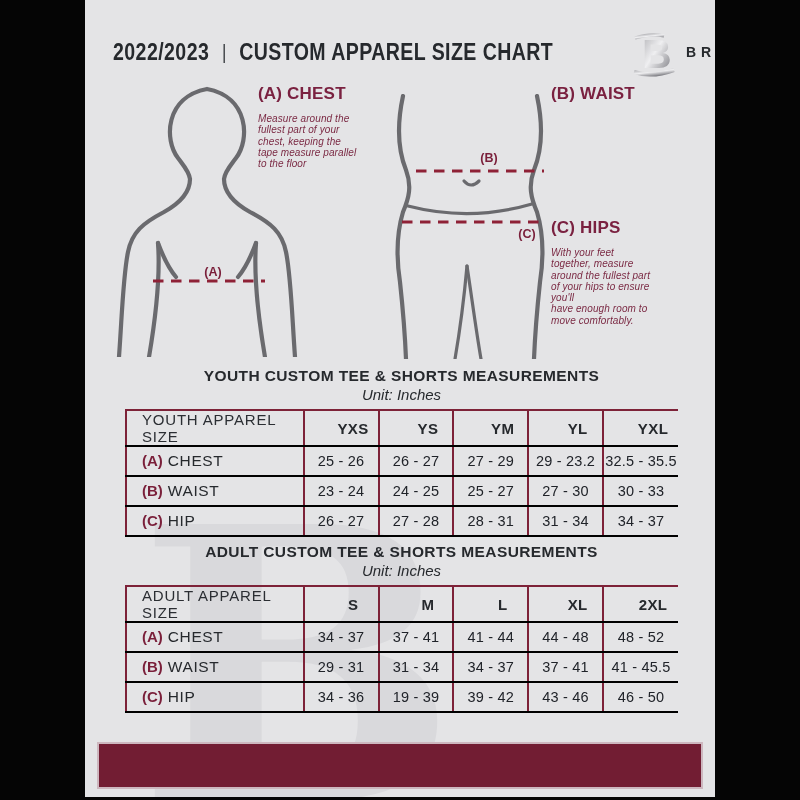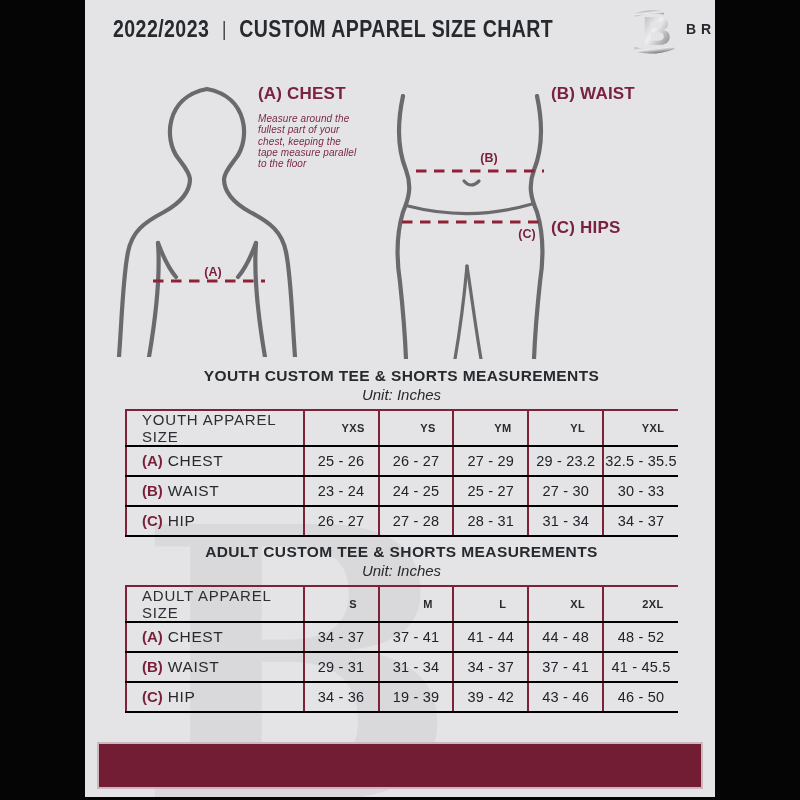--- a/index.html
+++ b/index.html
@@ -14,21 +14,21 @@
   
   .watermark {
     position: absolute; left: 52px; top: 478px; z-index: 0;
     font-family: "DejaVu Serif", serif; font-weight: bold;
     font-size: 380px; line-height: 1; color: #d9d9dc;
     user-select: none;
   }
 
   
   .header {
-    position: absolute; left: 0; top: 0; width: 630px; height: 58px; z-index: 2;
+    position: absolute; left: 0; top: 23px; width: 630px; height: 58px; z-index: 2;
     display: flex; justify-content: space-between; align-items: center;
     padding: 0 30px 0 28px;
     text-align: right;
   }
   .header-left {
     display: flex; align-items: center; gap: 13px;
     transform: scaleX(0.85); transform-origin: left center;
     color: #26292d; white-space: nowrap;
   }
   .header-season, .header-title { font-size: 23px; font-weight: bold; letter-spacing: 0.5px; }
@@ -68,21 +68,21 @@
 
   table.size-table { width: 553px; border-collapse: collapse; border-left: 2px solid #7d2238; }
   table.size-table td { border-top: 2px solid #7d2238; border-bottom: 2px solid #000000; }
   table.size-table td + td { border-left: 2px solid #7d2238; }
   table.size-table tr.head-row td { height: 34px; }
   table.size-table tr.data-row td { height: 30px; }
 
   td.label-cell { width: 178px; text-align: left; padding-left: 15px; }
   td.num-cell   { width: 75px; text-align: center; font-size: 14.5px; color: #202329; letter-spacing: 0.2px; }
   .size-head    { font-size: 15px; color: #2b2e33; letter-spacing: 0.8px; }
-  td.size-cell  { text-align: center; font-size: 11px; font-weight: bold; color: #26292d; letter-spacing: 0.4px; padding-left: 24px; }
+  td.size-cell  { text-align: center; font-size: 15px; font-weight: bold; color: #26292d; letter-spacing: 0.4px; padding-left: 24px; }
   .row-prefix   { font-weight: bold; color: #7a1f3a; font-size: 15px; margin-right: 5px; }
   .row-label    { font-size: 15.5px; color: #26292d; letter-spacing: 0.6px; }
 
   
   .footer-bar {
     position: absolute; left: 12px; top: 742px; width: 606px; height: 47px; z-index: 3;
     background: #721d33; border: 2px solid #cdb7bf;
   }
 
   svg text { font-family: "Liberation Sans", sans-serif; }
@@ -150,20 +150,27 @@
 fullest part of your
 chest, keeping the
 tape measure parallel
 to the floor</div>
   </div>
   <div class="guide-section sec-b">
     <div class="guide-title">(B) WAIST</div>
   </div>
   <div class="guide-section sec-c">
     <div class="guide-title">(C) HIPS</div>
+    <div class="guide-body">With your feet
+together, measure
+around the fullest part
+of your hips to ensure
+you'll
+have enough room to
+move comfortably.</div>
   </div>
 
   <div class="table-title t-youth-title">YOUTH CUSTOM TEE &amp; SHORTS MEASUREMENTS</div>
   <div class="table-unit t-youth-unit">Unit: Inches</div>
   <div class="table-wrap tw-youth">
     <table class="size-table">
       <tbody>
           <tr class="head-row">
         <td class="label-cell size-head">YOUTH APPAREL SIZE</td>
         <td class="num-cell size-cell">YXS</td>

